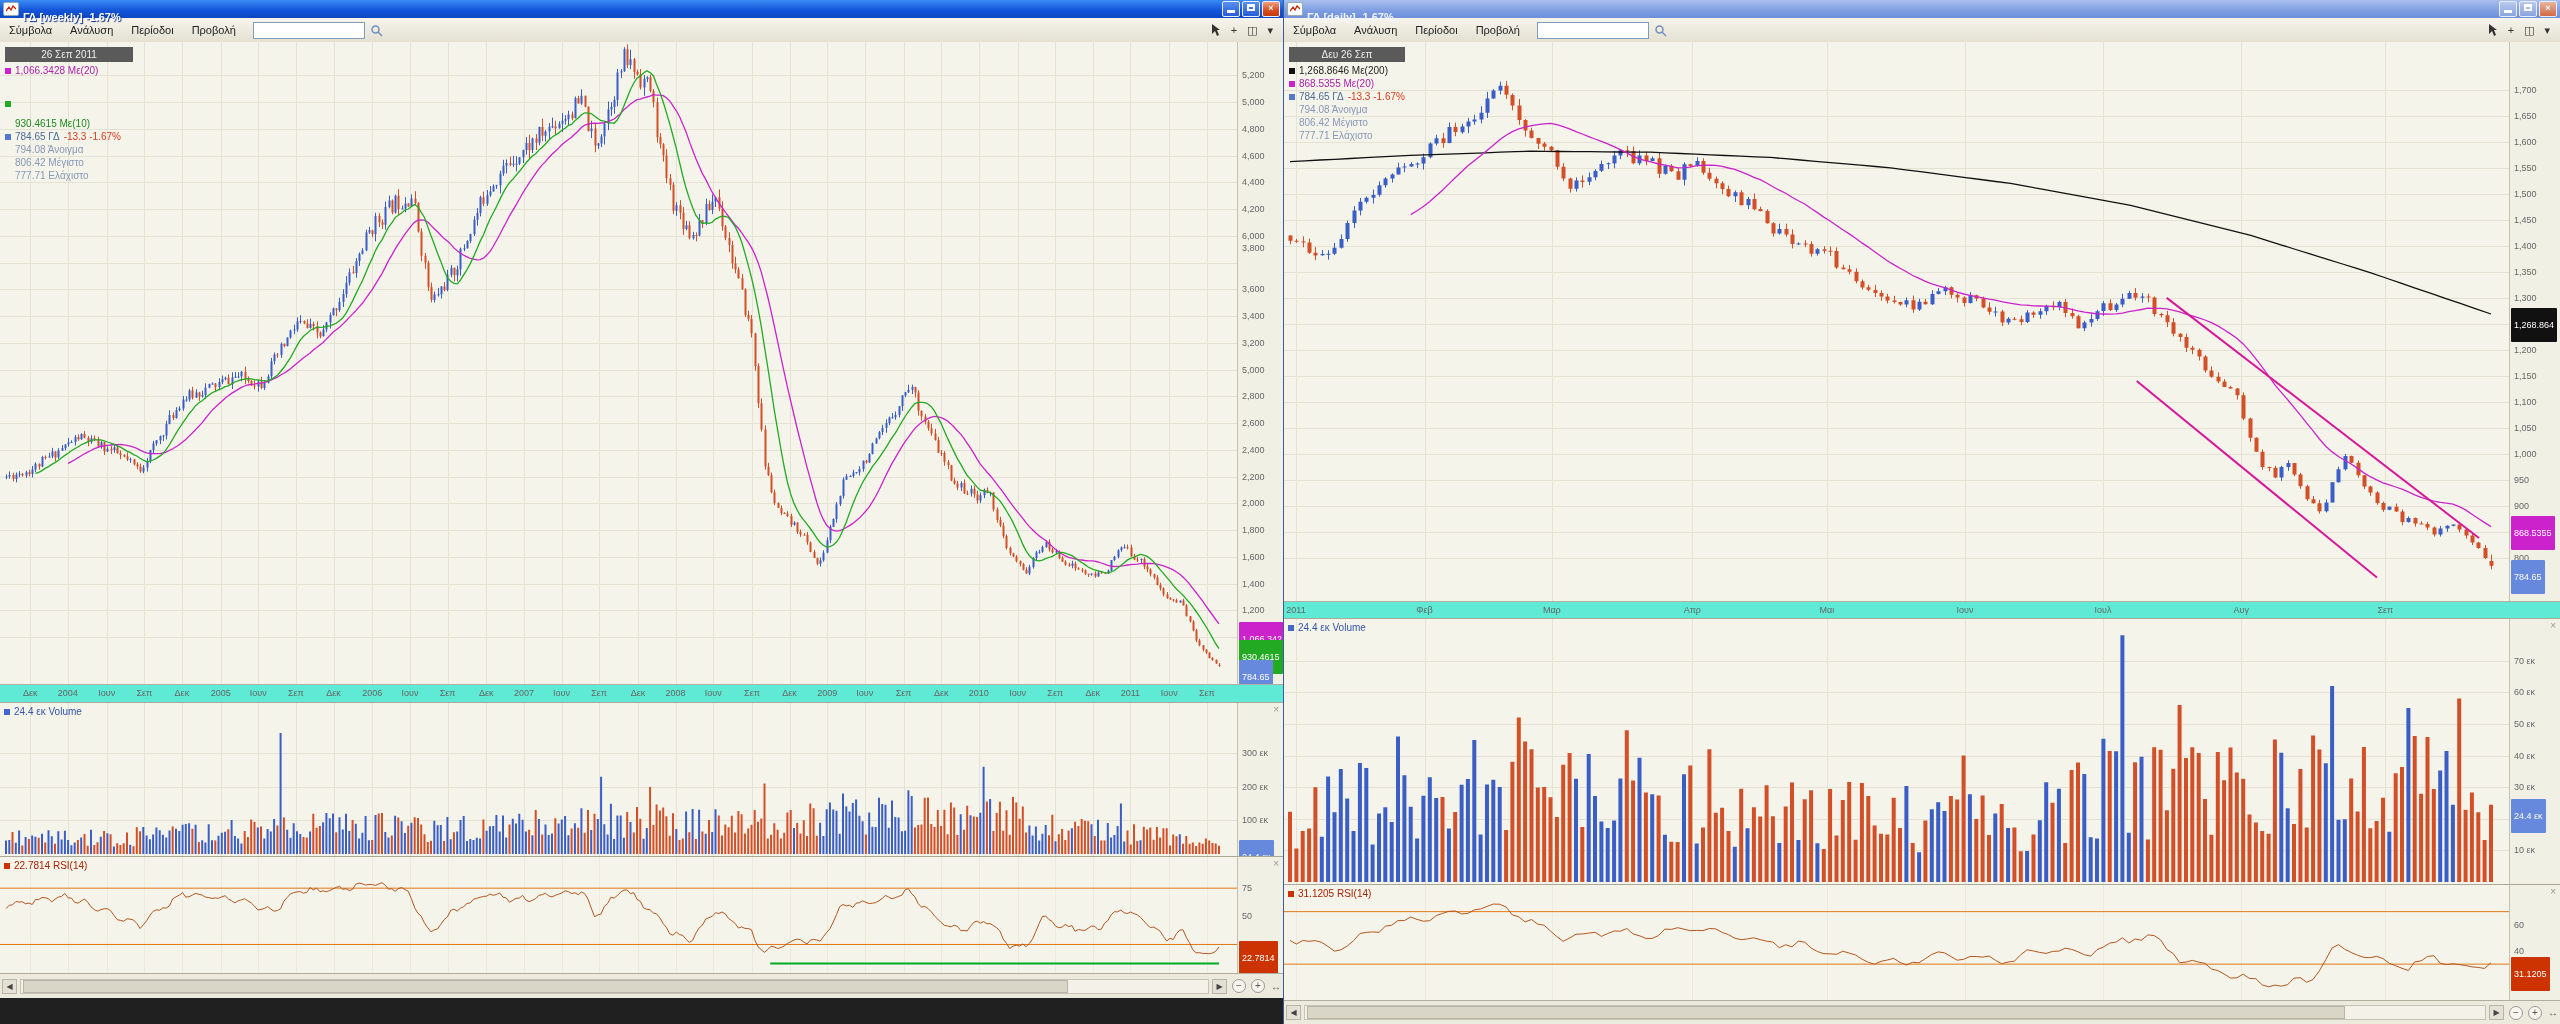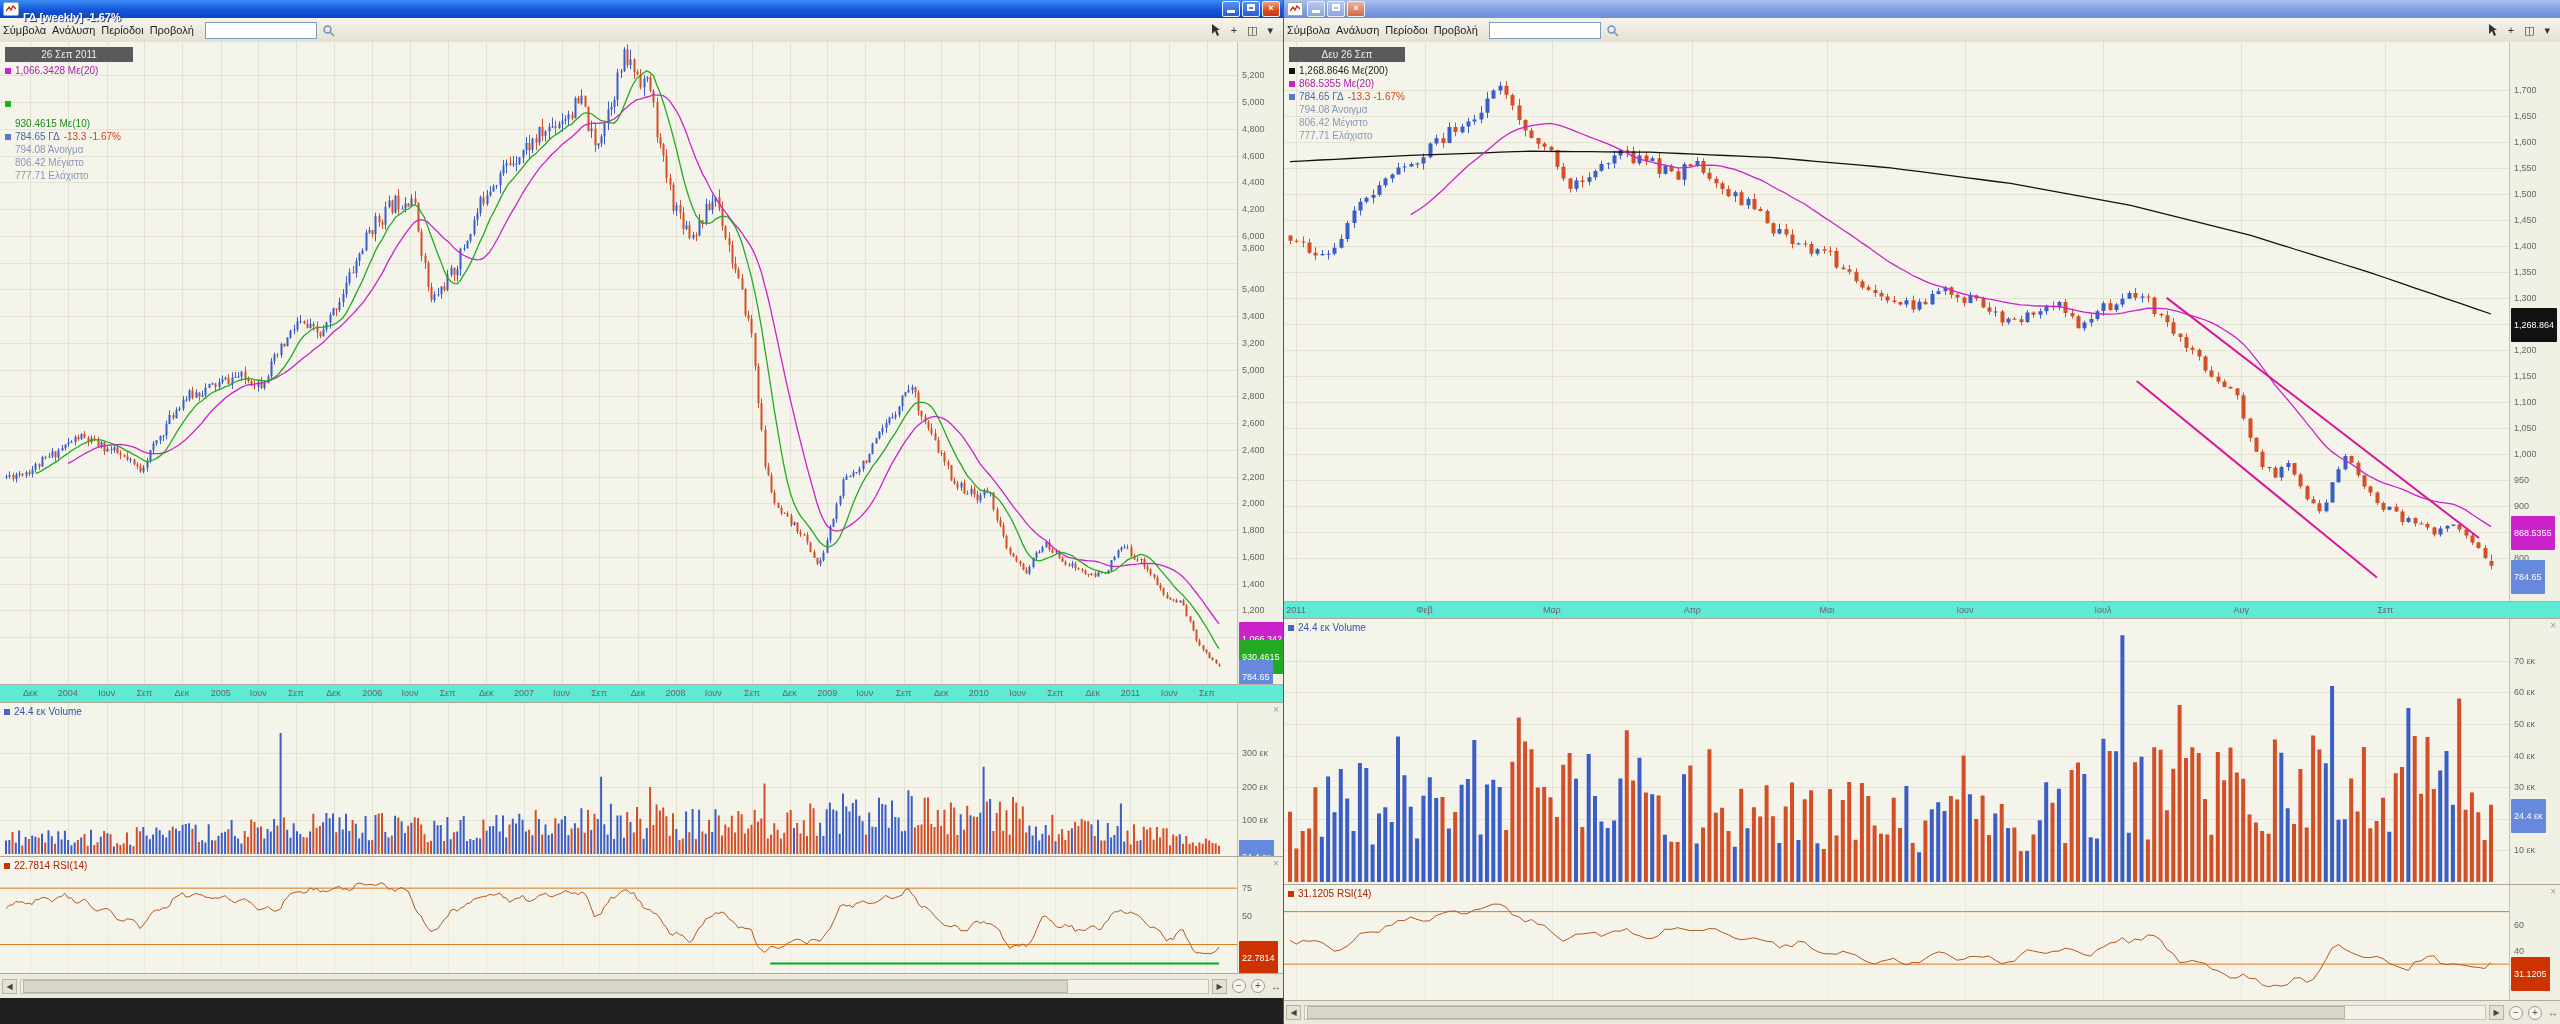--- a/index.html
+++ b/index.html
@@ -18,21 +18,21 @@
   .tbtns{display:flex;gap:2px;}
   .tbtn{width:16px;height:14px;border-radius:2px;border:1px solid #e8eefc;color:#fff;font-size:9px;
     line-height:13px;text-align:center;background:linear-gradient(#5890f0,#2a5cd4);}
   .tbtn.close{background:linear-gradient(#f0a080,#da4a1c 60%,#c03a10);}
   .tb-inactive .tbtn{background:linear-gradient(#b8caee,#8aa4de);}
   .tb-inactive .tbtn.close{background:linear-gradient(#eab49e,#d06a44);}
   .mini-bar{display:inline-block;width:8px;height:3px;background:#fff;margin-top:8px;}
   .maxi-box{display:inline-block;width:8px;height:7px;border:2px solid #fff;border-top-width:3px;margin-top:2px;box-sizing:border-box;}
   .menubar{height:24px;background:linear-gradient(#f6f4ec,#e4e1d2);border-bottom:1px solid #b6b2a2;
     display:flex;align-items:center;font-size:11px;color:#222;}
-  .menuitem{padding:3px 3px;cursor:default;}
+  .menuitem{padding:3px 9px;cursor:default;}
   .symsearch{width:106px;height:15px;border:1px solid #7f9db9;font-size:11px;margin-left:8px;padding:0 2px;}
   .searchglyph{margin-left:5px;display:inline-flex;}
   .mb-tools{margin-left:auto;display:flex;align-items:center;gap:10px;padding-right:10px;color:#333;font-size:11px;}
   .panelwrap{position:absolute;left:0;}
   .axiscol{position:absolute;background:#f1f0e5;border-left:1px solid #c4c1b0;font-size:9px;color:#666;}
   .ylab{position:absolute;left:4px;white-space:nowrap;}
   .vbox{position:absolute;left:1px;color:#fff;font-size:9px;padding:12px 3px;border-radius:1px;white-space:nowrap;}
   .xaxisrow{position:absolute;background:#5eead4;border-top:1px solid #b2afa0;font-size:9px;color:#666;}
   .xlab{position:absolute;top:3px;transform:translateX(-50%);white-space:nowrap;}
   .phdr{position:absolute;left:4px;top:3px;font-size:10px;display:flex;gap:4px;align-items:center;z-index:3;}
@@ -110,21 +110,21 @@
         <div class="ylab" style="top:509.9375px">1,600</div>
         <div class="ylab" style="top:483.1875px">1,800</div>
         <div class="ylab" style="top:456.4375px">2,000</div>
         <div class="ylab" style="top:429.6875px">2,200</div>
         <div class="ylab" style="top:402.9375px">2,400</div>
         <div class="ylab" style="top:376.1875px">2,600</div>
         <div class="ylab" style="top:349.4375px">2,800</div>
         <div class="ylab" style="top:322.6875px">5,000</div>
         <div class="ylab" style="top:295.9375px">3,200</div>
         <div class="ylab" style="top:269.1875px">3,400</div>
-        <div class="ylab" style="top:242.4375px">5,400</div>
+        <div class="ylab" style="top:242.4375px">3,600</div>
         <div class="ylab" style="top:201px">3,800</div>
         <div class="ylab" style="top:188.9375px">6,000</div>
         <div class="ylab" style="top:162.1875px">4,200</div>
         <div class="ylab" style="top:135.4375px">4,400</div>
         <div class="ylab" style="top:108.6875px">4,600</div>
         <div class="ylab" style="top:81.9375px">4,800</div>
         <div class="ylab" style="top:55.1875px">5,000</div>
         <div class="ylab" style="top:28.4375px">5,200</div>
         <div class="vbox" style="top:580.314525px;background:#cc22cc">1,066.342</div>
         <div class="vbox" style="top:598.488475px;background:#22aa22">930.4615</div>
@@ -243,20 +243,21 @@
     </div>
   </div>
 
 <div class="win" id="win1">
   <div class="titlebar tb-inactive">
     <span class="ticon">
       <svg width="10" height="8">
           <polyline points="0,6 3,2 5,5 7,1 10,4" fill="none" stroke="#cc2200" stroke-width="1.3"></polyline>
         </svg>
     </span>
+    <span class="ttext">ΓΔ [daily] -1.67%</span>
     <span class="tbtns">
       <span class="tbtn"><span class="mini-bar"></span></span>
       <span class="tbtn"><span class="maxi-box"></span></span>
       <span class="tbtn close">×</span>
     </span>
   </div>
   <div class="menubar">
     <span class="menuitem">Σύμβολα</span>
     <span class="menuitem">Ανάλυση</span>
     <span class="menuitem">Περίοδοι</span>

